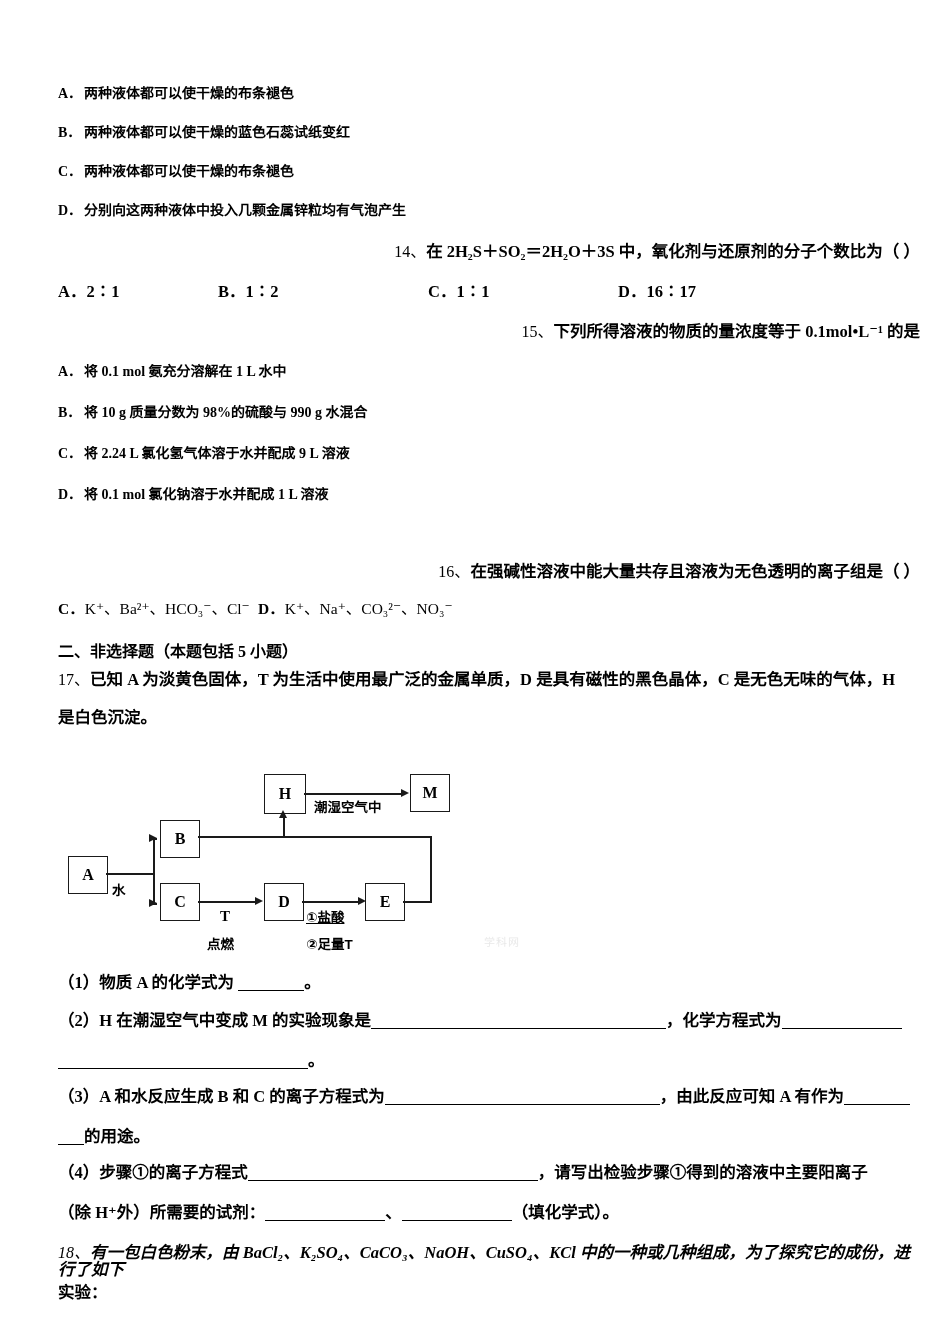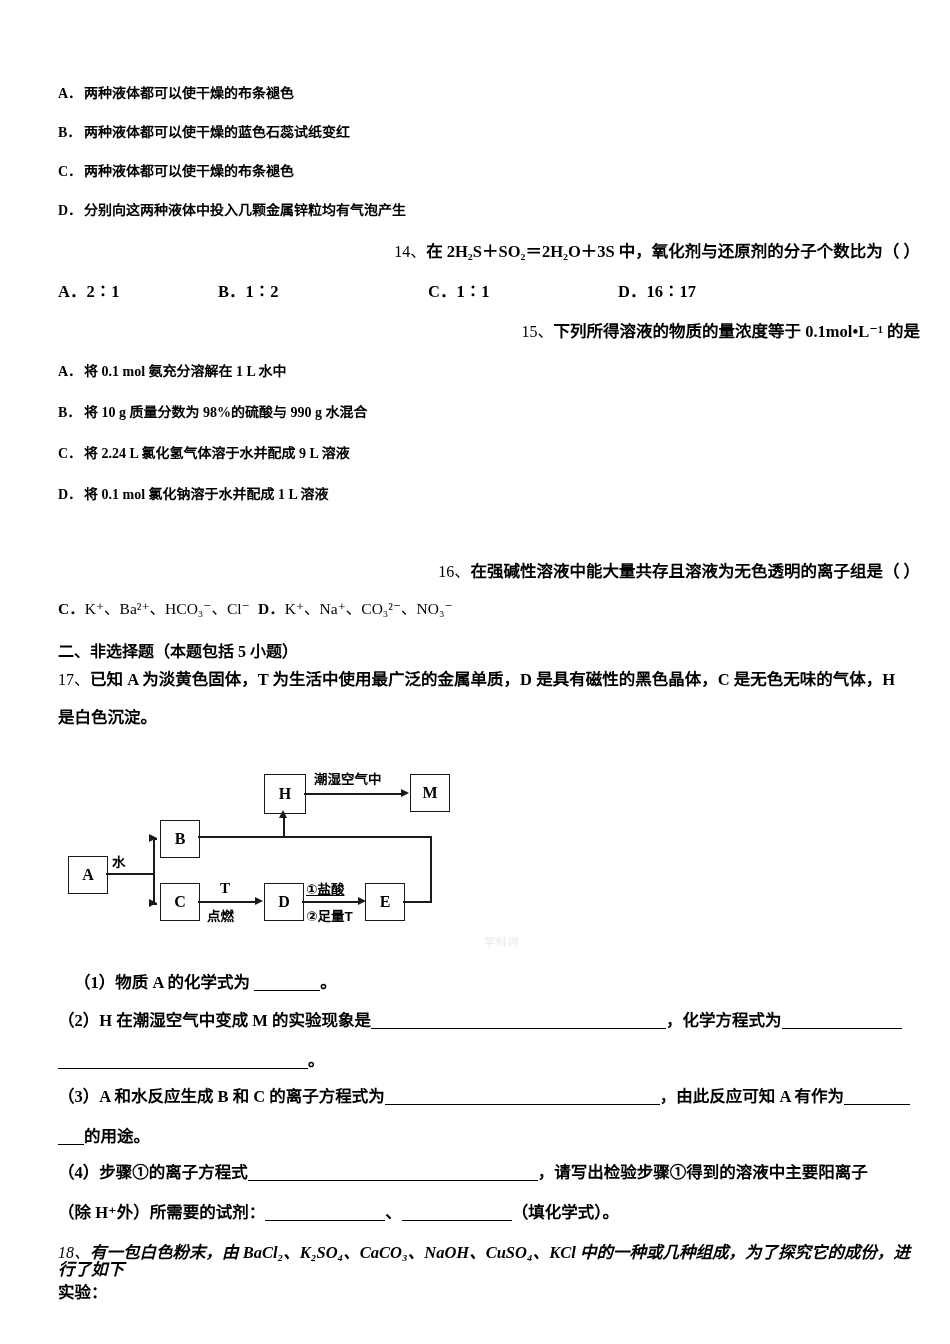--- a/index.html
+++ b/index.html
@@ -136,20 +136,21 @@
     border-bottom: 8px solid #1a1a1a;
     border-left: 4.5px solid transparent;
     border-right: 4.5px solid transparent;
   }
   .dlabel {
     position: absolute;
     font-size: 13.5px;
     font-weight: bold;
     white-space: nowrap;
     font-family: "Liberation Sans", "DejaVu Sans", sans-serif;
+    margin-top: 28px;
   }
   .dlabel-serif {
     font-family: "Liberation Serif", serif;
   }
   .watermark {
     position: absolute;
     right: 18px;
     bottom: 4px;
     font-size: 11px;
     color: #e9e9e9;
@@ -255,21 +256,21 @@
       <div class="dline v-line" style="left:215px; top:58px;  height:22px;"></div>
       <div class="arrow-u" style="left:211px; top:52px;"></div>
 
       <div class="dline h-line" style="left:236px; top:35px;  width:98px;"></div>
       <div class="arrow-r" style="left:333px; top:30.5px;"></div>
       <div class="dlabel" style="left:246px; top:10px;">潮湿空气中</div>
 
       <div class="watermark">学科网</div>
     </div>
 
-    <div class="para" style="height:38px; margin-top:22px;margin-left:16px;">
+    <div class="para" style="height:38px; margin-top:22px;">
       <span>（1）</span><span>物质 A 的化学式为</span>
       <span class="fill" style="width:66px;"></span><span>。</span>
     </div>
 
     <div class="para" style="height:40px;">
       <span>（2）</span><span>H 在潮湿空气中变成 M 的实验现象是</span><span class="fill" style="width:295px;"></span><span>，化学方程式为</span><span class="fill" style="width:120px;"></span>
     </div>
     <div class="para" style="height:36px;">
       <span class="fill" style="width:250px;"></span><span>。</span>
     </div>

